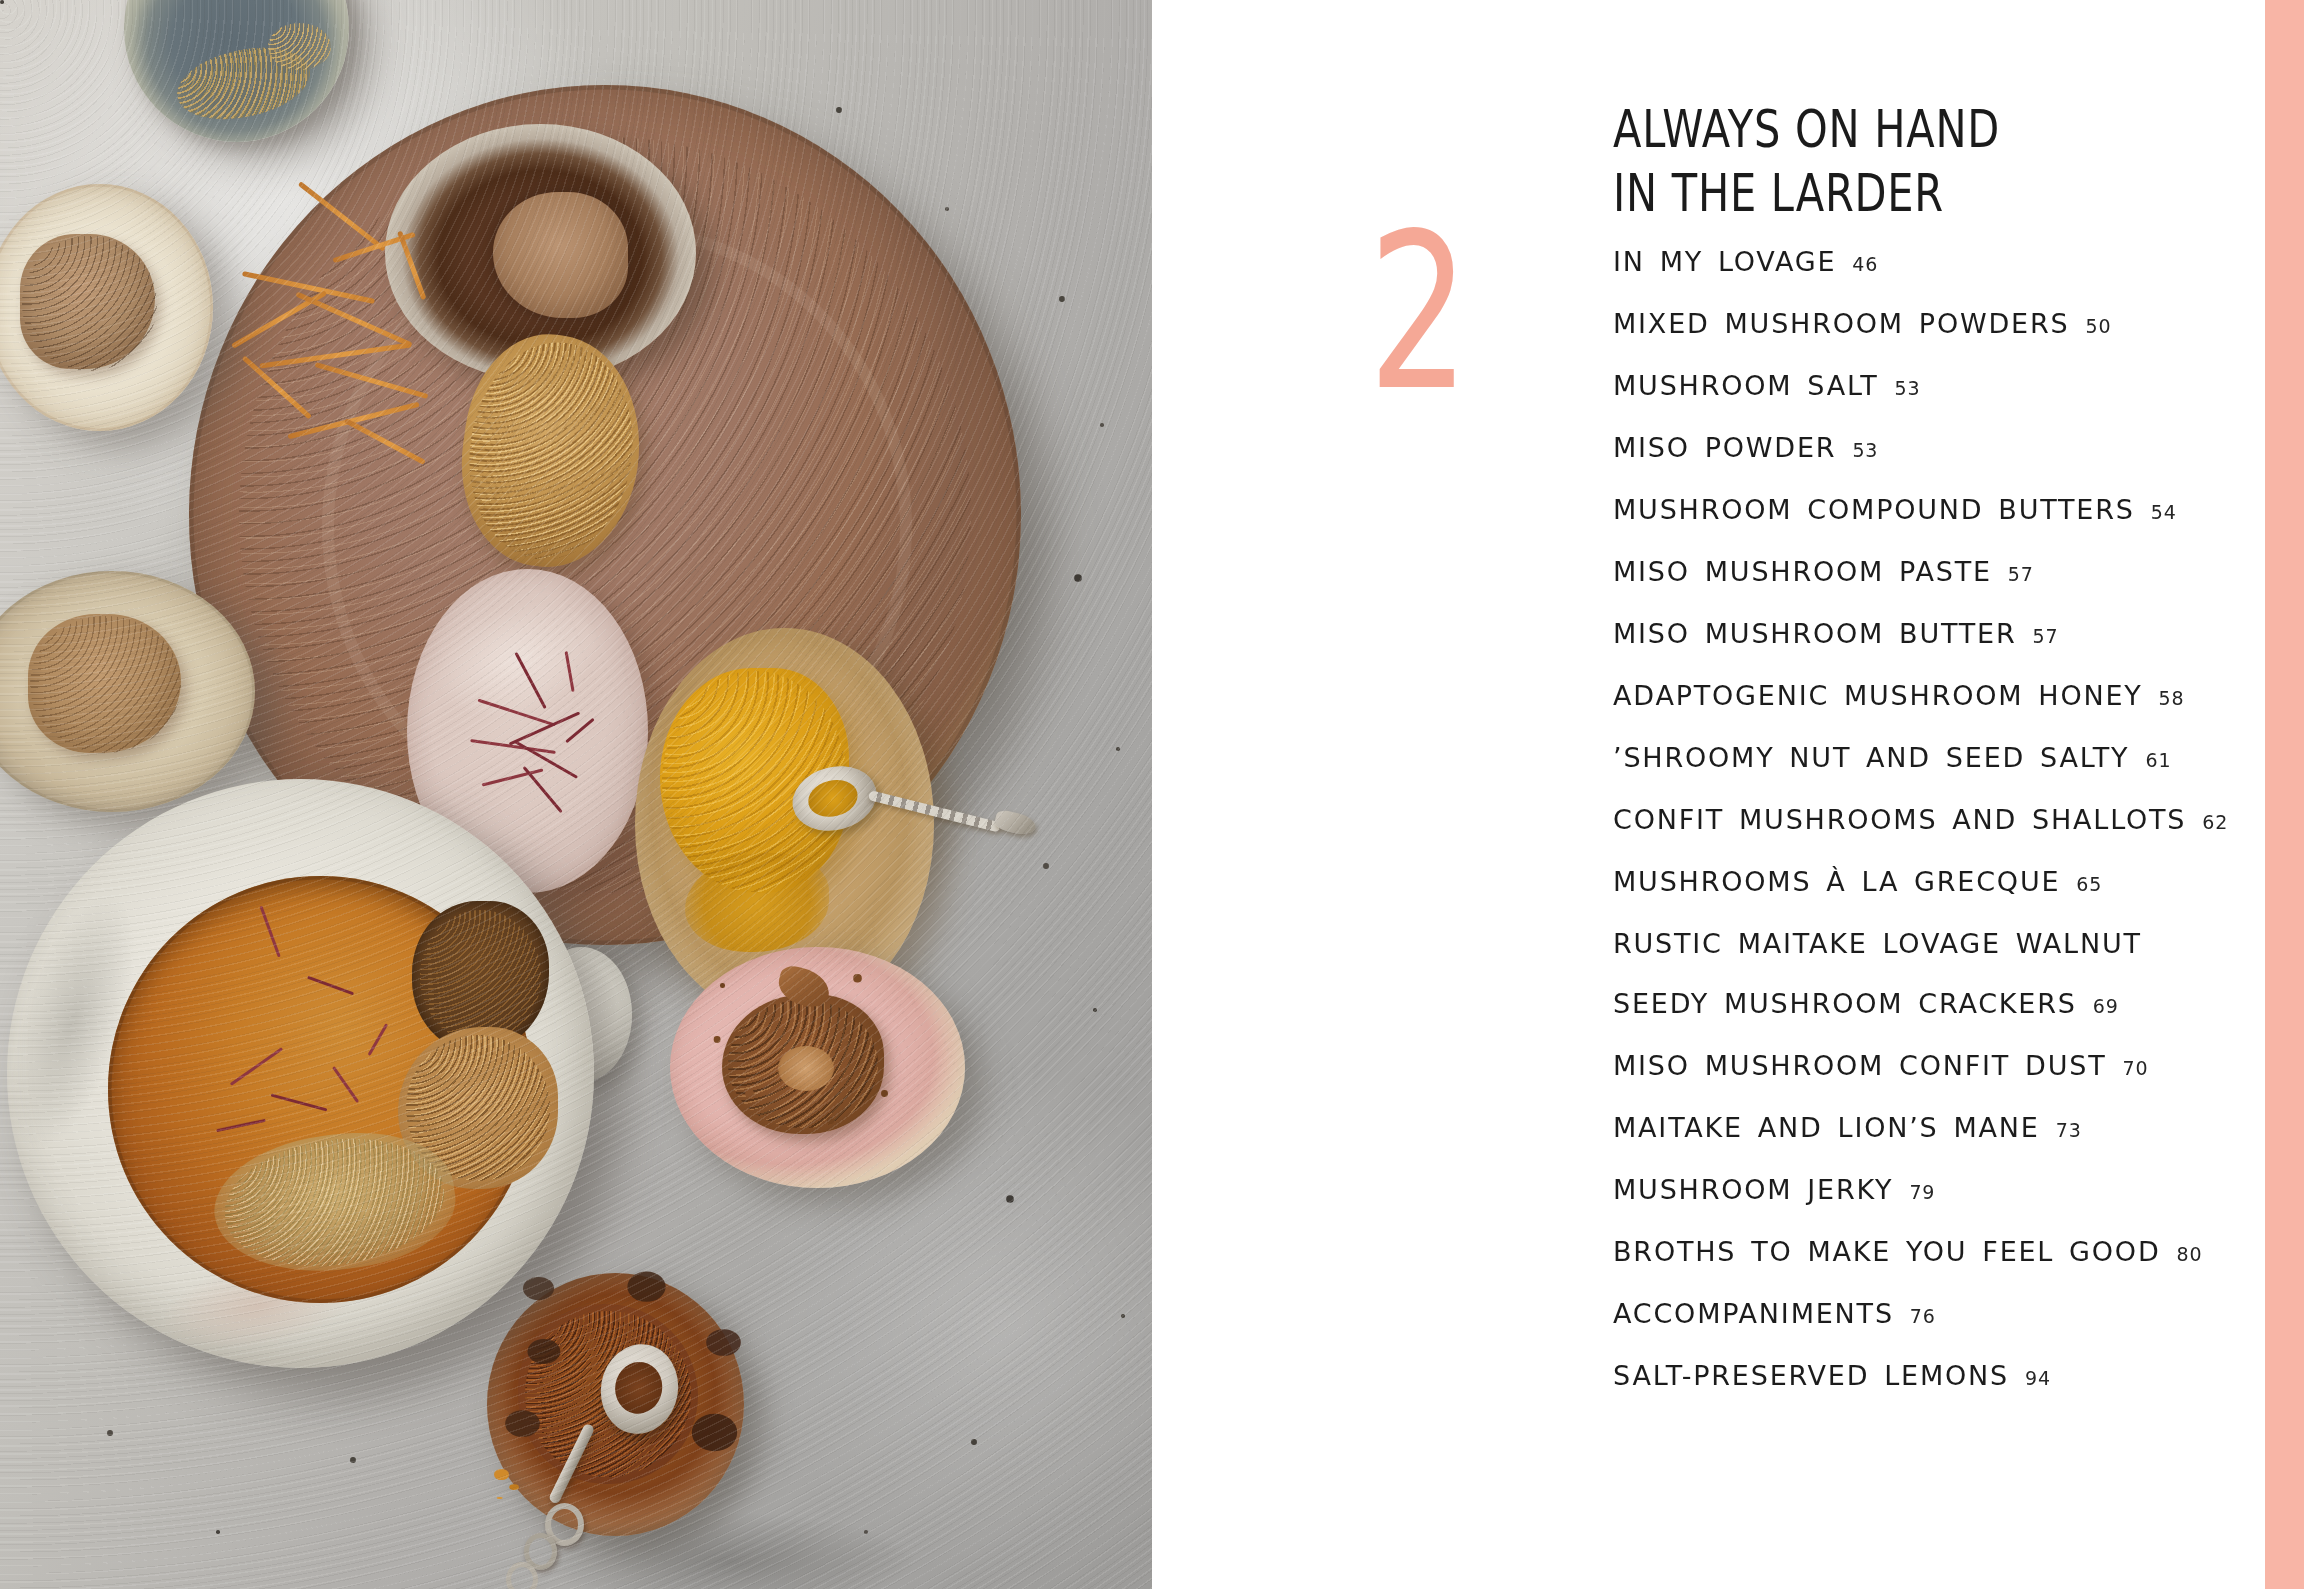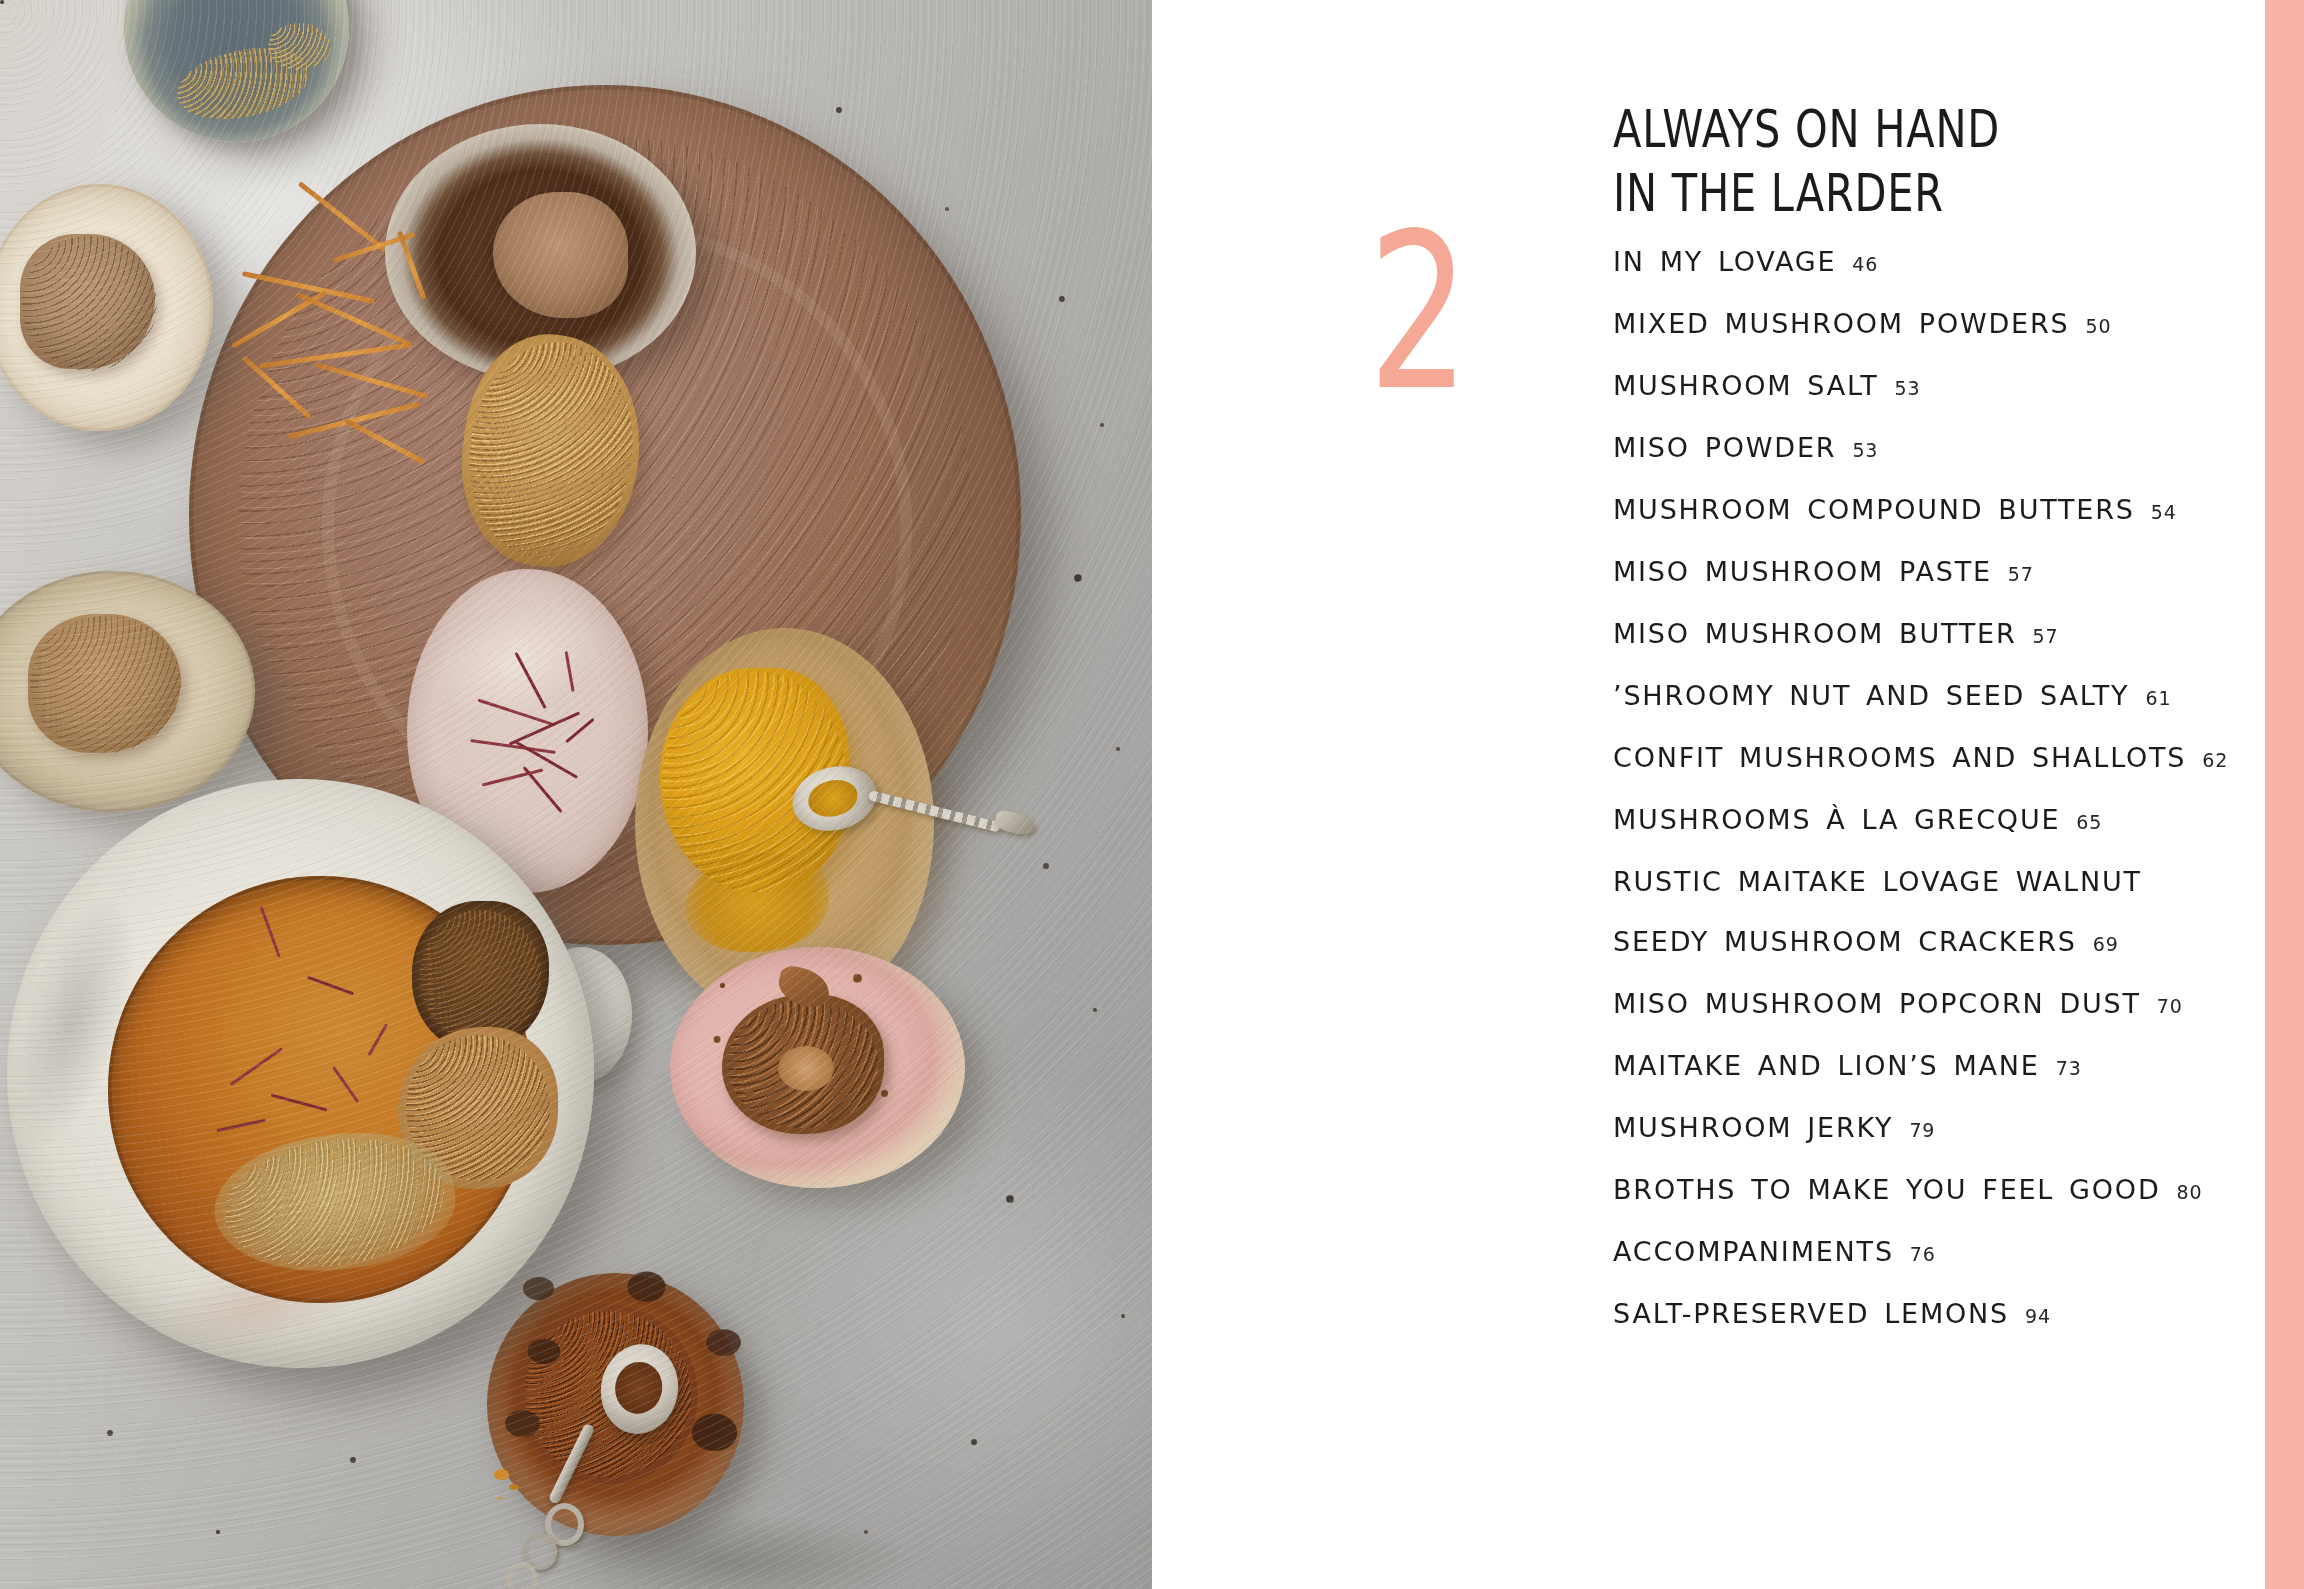--- a/index.html
+++ b/index.html
@@ -266,28 +266,29 @@
 </div>
 
 <div class="abs toc">
   <div class="toc-item"><span>IN MY LOVAGE</span><span class="pg">46</span></div>
   <div class="toc-item"><span>MIXED MUSHROOM POWDERS</span><span class="pg">50</span></div>
   <div class="toc-item"><span>MUSHROOM SALT</span><span class="pg">53</span></div>
   <div class="toc-item"><span>MISO POWDER</span><span class="pg">53</span></div>
   <div class="toc-item"><span>MUSHROOM COMPOUND BUTTERS</span><span class="pg">54</span></div>
   <div class="toc-item"><span>MISO MUSHROOM PASTE</span><span class="pg">57</span></div>
   <div class="toc-item"><span>MISO MUSHROOM BUTTER</span><span class="pg">57</span></div>
+  <div class="toc-item"><span>ADAPTOGENIC MUSHROOM HONEY</span><span class="pg">58</span></div>
   <div class="toc-item"><span>’SHROOMY NUT AND SEED SALTY</span><span class="pg">61</span></div>
   <div class="toc-item"><span>CONFIT MUSHROOMS AND SHALLOTS</span><span class="pg">62</span></div>
   <div class="toc-item"><span>MUSHROOMS À LA GRECQUE</span><span class="pg">65</span></div>
   <div class="toc-item">
     <div>RUSTIC MAITAKE LOVAGE WALNUT</div>
   </div>
   <div class="toc-item"><span>SEEDY MUSHROOM CRACKERS</span><span class="pg">69</span></div>
-  <div class="toc-item"><span>MISO MUSHROOM POPCORN DUST</span><span class="pg">70</span></div>
+  <div class="toc-item"><span>MISO MUSHROOM CONFIT DUST</span><span class="pg">70</span></div>
   <div class="toc-item">
     <div><span>MAITAKE AND LION’S MANE</span><span class="pg">73</span></div>
   </div>
   <div class="toc-item"><span>MUSHROOM JERKY</span><span class="pg">79</span></div>
   <div class="toc-item"><span>BROTHS TO MAKE YOU FEEL GOOD</span><span class="pg">80</span></div>
   <div class="toc-item"><span>ACCOMPANIMENTS</span><span class="pg">76</span></div>
   <div class="toc-item"><span>SALT-PRESERVED LEMONS</span><span class="pg">94</span></div>
 </div>
 
 

